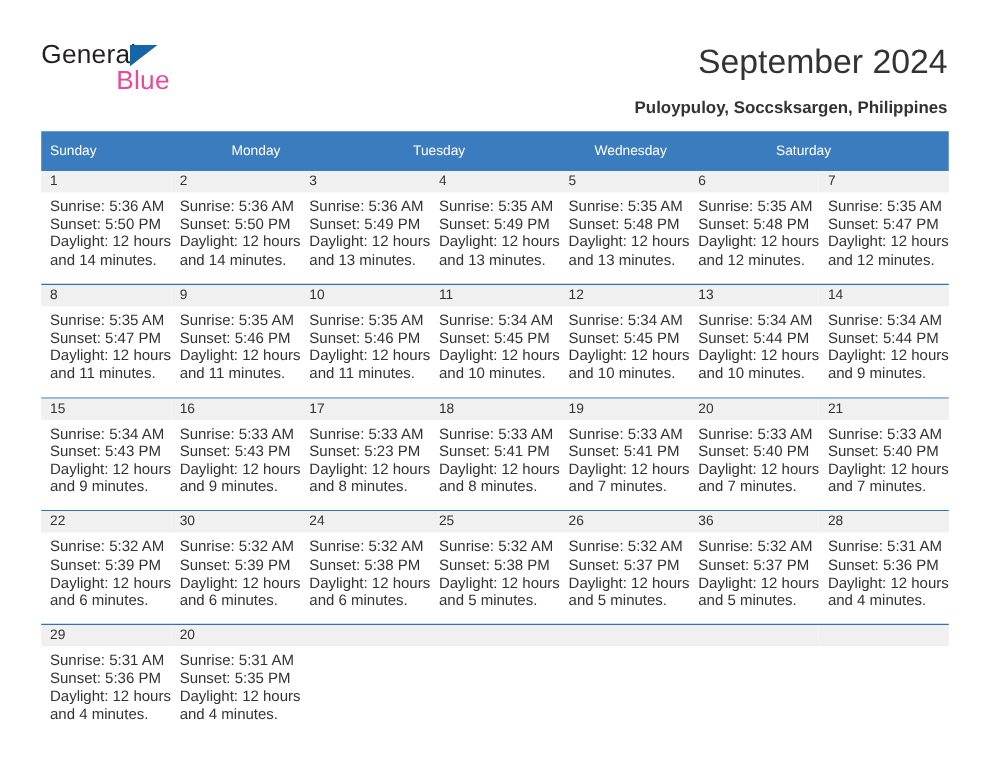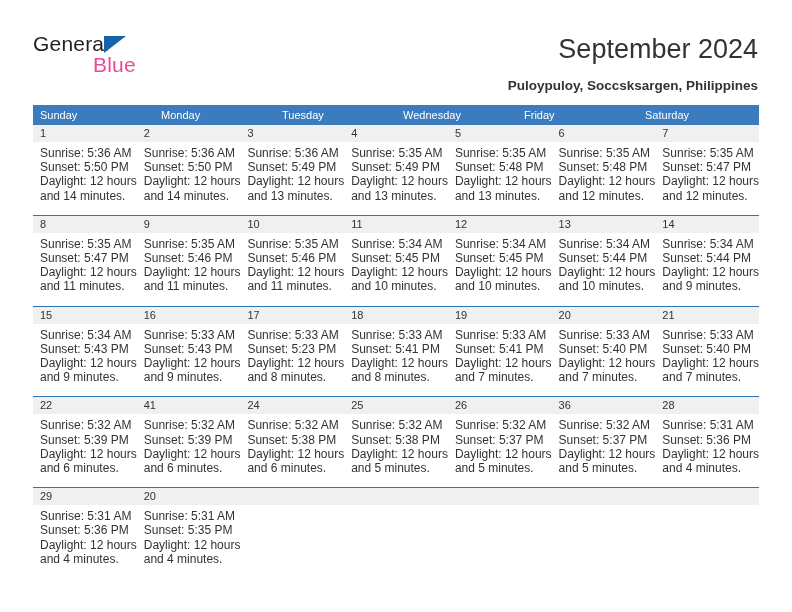--- a/index.html
+++ b/index.html
@@ -89,21 +89,21 @@
   
   .calendar {
     position: absolute;
     left: 33px;
     top: 105px;
     width: 726px;
   }
   .weekday-row {
     display: flex;
     background: #3a7cbe;
-    height: 20px;
+    height: 32px;
     align-items: center;
   }
   .weekday {
     flex: 1 1 0;
     color: #ffffff;
     font-size: 11px;
     line-height: 20px;
     padding-left: 7px;
     box-sizing: border-box;
     white-space: nowrap;
@@ -163,21 +163,20 @@
     <div class="subtitle">Puloypuloy, Soccsksargen, Philippines</div>
   </div>
 
   <div class="calendar">
 
     <div class="weekday-row">
       <div class="weekday">Sunday</div>
       <div class="weekday">Monday</div>
       <div class="weekday">Tuesday</div>
       <div class="weekday">Wednesday</div>
-      <div class="weekday">Friday</div>
       <div class="weekday">Saturday</div>
     </div>
 
     <div class="week first">
       <div class="day">
         <div class="day-number">1</div>
         <div class="day-info">
           <div>Sunrise: 5:36 AM</div>
           <div>Sunset: 5:50 PM</div>
           <div>Daylight: 12 hours</div>
@@ -376,21 +375,21 @@
       <div class="day">
         <div class="day-number">22</div>
         <div class="day-info">
           <div>Sunrise: 5:32 AM</div>
           <div>Sunset: 5:39 PM</div>
           <div>Daylight: 12 hours</div>
           <div>and 6 minutes.</div>
         </div>
       </div>
       <div class="day">
-        <div class="day-number">41</div>
+        <div class="day-number">30</div>
         <div class="day-info">
           <div>Sunrise: 5:32 AM</div>
           <div>Sunset: 5:39 PM</div>
           <div>Daylight: 12 hours</div>
           <div>and 6 minutes.</div>
         </div>
       </div>
       <div class="day">
         <div class="day-number">24</div>
         <div class="day-info">

